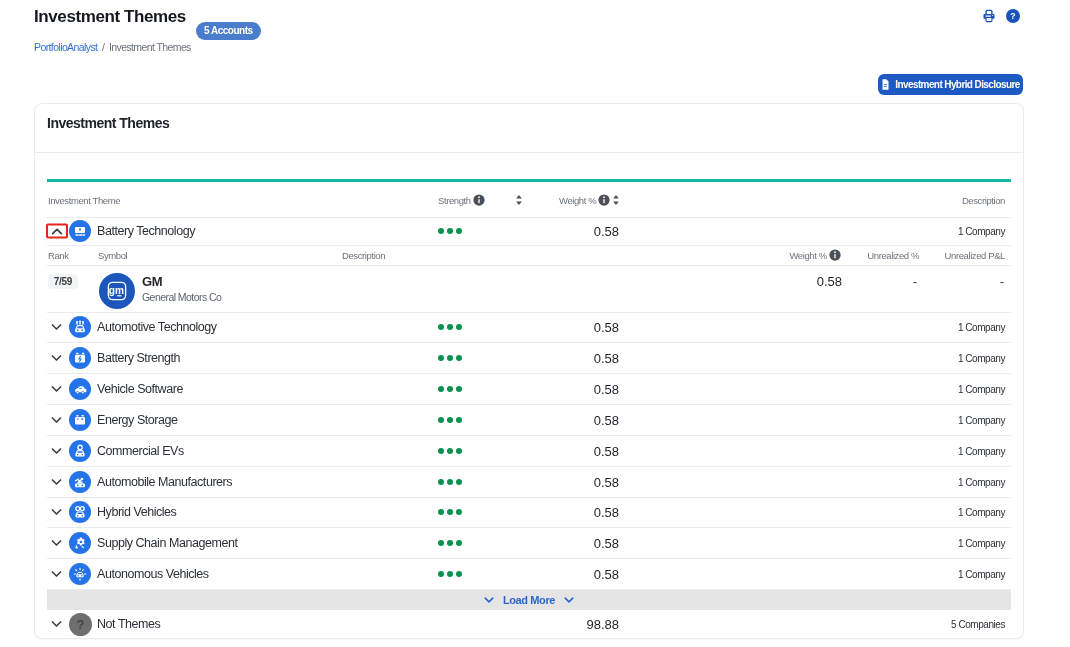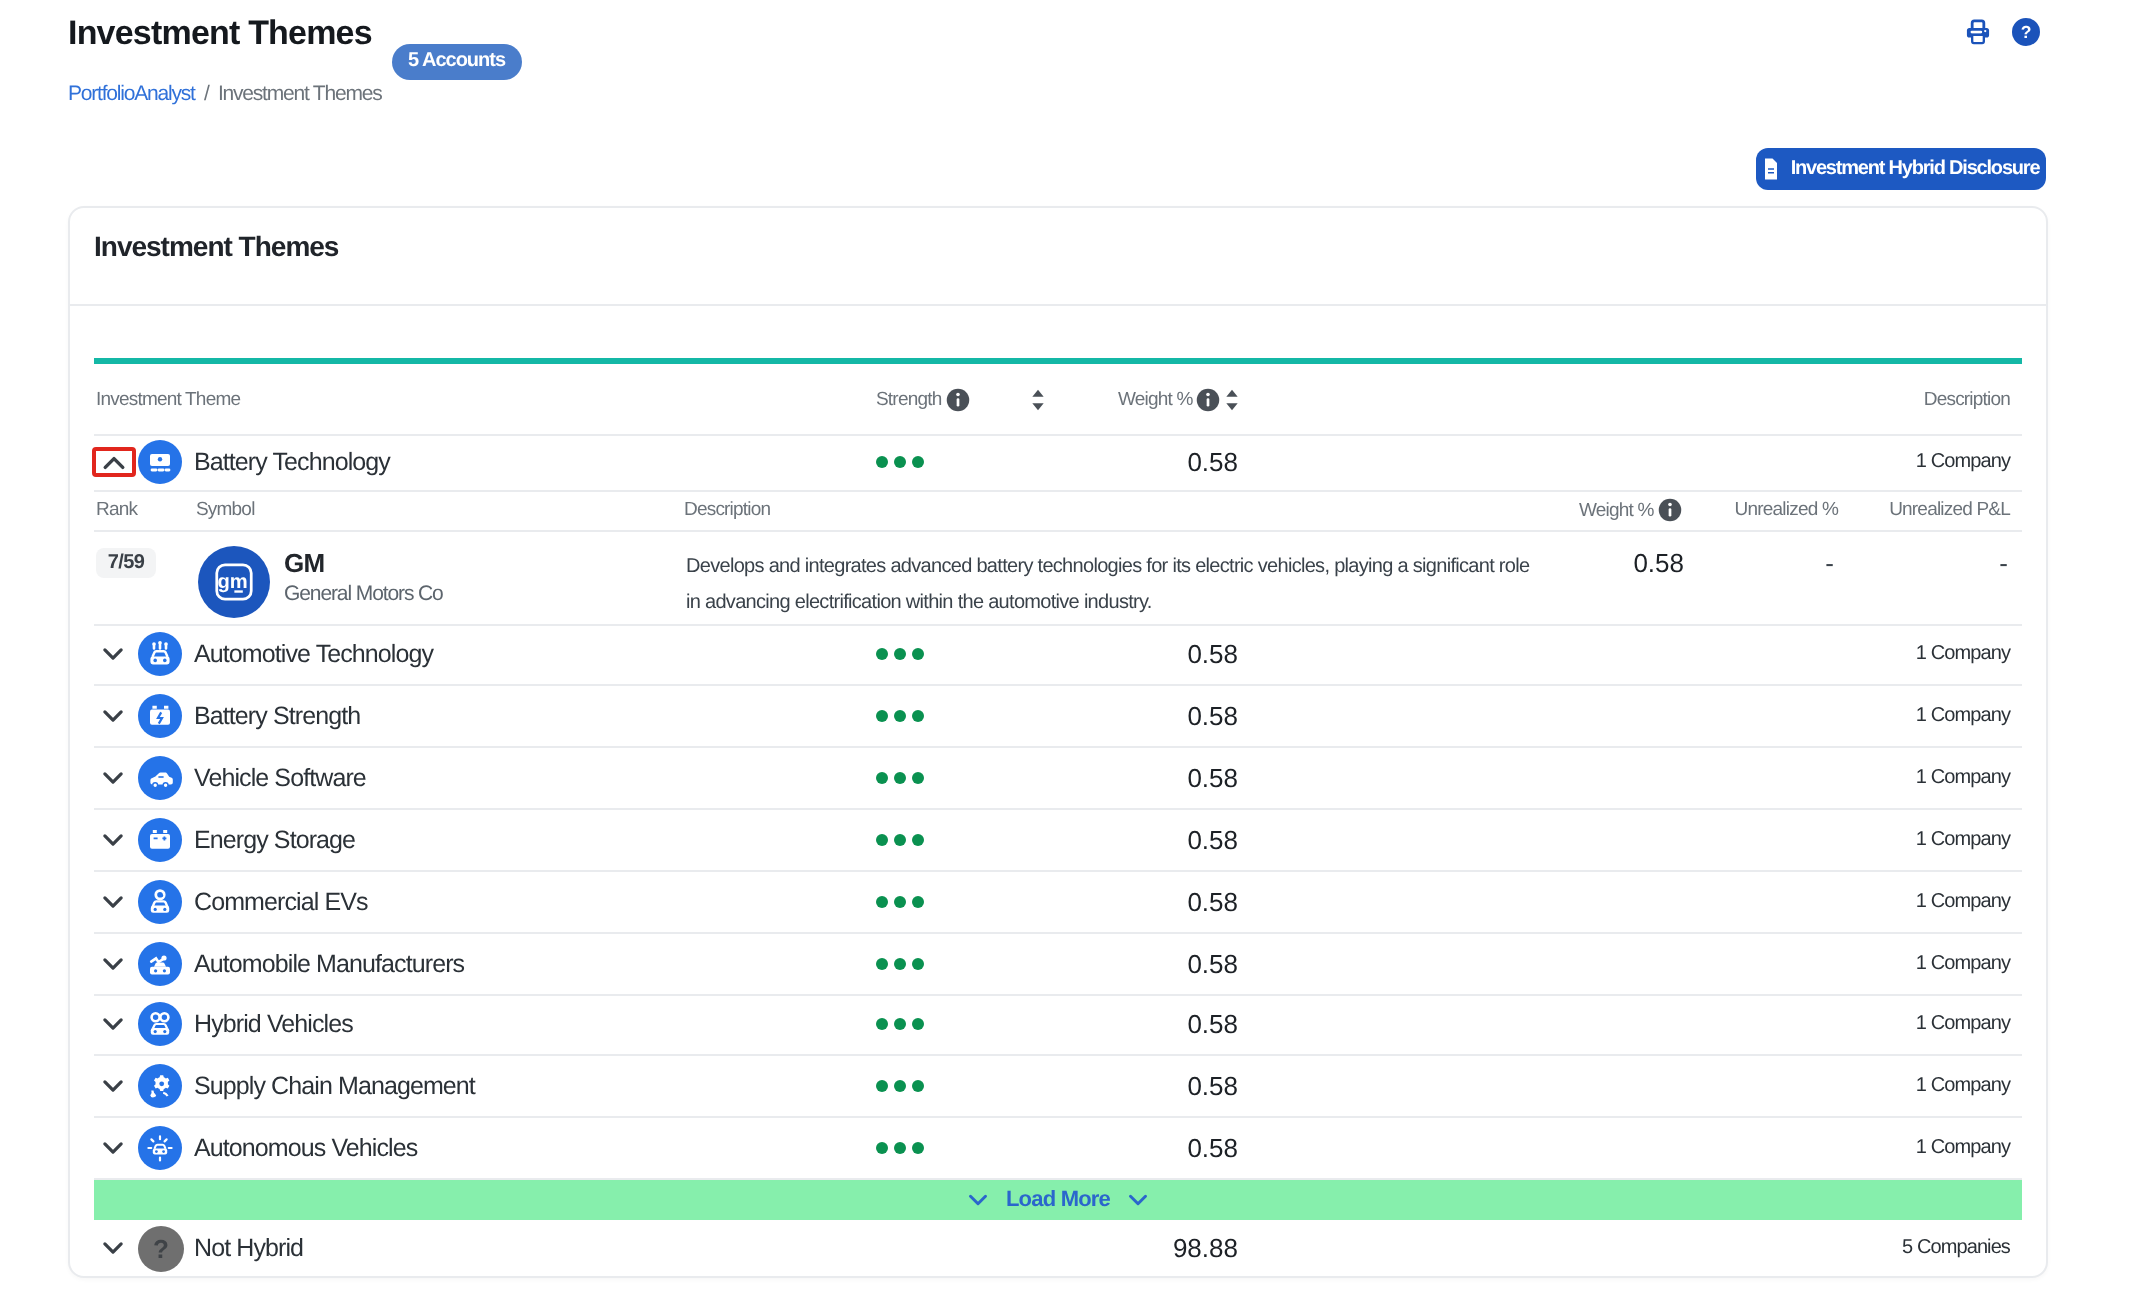--- a/index.html
+++ b/index.html
@@ -135,21 +135,20 @@
  <span style="position:absolute;left:1px;top:8.5px;background:#f3f4f5;border-radius:4px;width:30px;height:15px;line-height:15px;text-align:center;font-size:10px;font-weight:bold;letter-spacing:-0.3px;color:#3a4047;">7/59</span>
  <span style="position:absolute;left:52px;top:7.5px;width:36px;height:36px;border-radius:50%;background:#1c56bd;display:flex;align-items:center;justify-content:center;">
           <svg width="22" height="22" viewBox="0 0 24 24">
             <rect x="2.6" y="2.6" width="18.8" height="18.8" rx="4.5" fill="none" stroke="#fff" stroke-width="1.5"></rect>
             <text x="11.3" y="15" font-family="Liberation Sans, sans-serif" font-size="11" font-weight="bold" fill="#fff" text-anchor="middle">gm</text>
             <path d="M12.2 17.2h4.6" stroke="#fff" stroke-width="1.3"></path>
           </svg>
         </span>
  <span style="position:absolute;left:95px;top:8px;font-size:13px;font-weight:bold;letter-spacing:-0.3px;color:#22262b;">GM</span>
  <span style="position:absolute;left:95px;top:25px;font-size:10.5px;letter-spacing:-0.55px;color:#5d656d;">General Motors Co</span>
- <span style="position:absolute;left:296px;top:9.5px;font-size:10px;letter-spacing:-0.35px;color:#3a424a;line-height:17.5px;">Develops and integrates advanced battery technologies for its electric vehicles, playing a significant role<br>in advancing electrification within the automotive industry.</span>
  <span style="position:absolute;right:169px;top:8px;font-size:13px;color:#1d2126;">0.58</span>
  <span style="position:absolute;right:94px;top:8px;font-size:13px;color:#3a424a;">-</span>
  <span style="position:absolute;right:7px;top:8px;font-size:13px;color:#3a424a;">-</span>
 </div>
 <div class="trow" style="height:30.85px;">
  <span class="chev" style="left:3px;">
           <svg width="13" height="13" viewBox="0 0 16 16" fill="none">
             <path d="M3 5.5l5 5 5-5" stroke="#3a4047" stroke-width="2" stroke-linecap="round" stroke-linejoin="round"></path>
           </svg>
         </span>
@@ -358,34 +357,34 @@
         </span>
  <span class="tname">Autonomous Vehicles</span>
  <span class="dots">
           <i></i>
           <i></i>
           <i></i>
         </span>
  <span class="wt">0.58</span>
  <span class="dsc">1 Company</span>
 </div>
-<div style="position:relative;height:20px;background:#86efac;display:flex;align-items:center;justify-content:center;gap:8px;font-size:11px;font-weight:bold;letter-spacing:-0.4px;color:#2b66cc;">
+<div style="position:relative;height:20px;background:#e5e5e5;display:flex;align-items:center;justify-content:center;gap:8px;font-size:11px;font-weight:bold;letter-spacing:-0.4px;color:#2b66cc;">
 <svg width="12" height="12" viewBox="0 0 16 16" fill="none">
           <path d="M3 5.5l5 5 5-5" stroke="#2b66cc" stroke-width="2" stroke-linecap="round" stroke-linejoin="round"></path>
         </svg>
         <span>Load More</span>
         <svg width="12" height="12" viewBox="0 0 16 16" fill="none">
           <path d="M3 5.5l5 5 5-5" stroke="#2b66cc" stroke-width="2" stroke-linecap="round" stroke-linejoin="round"></path>
         </svg>
 </div>
 <div class="trow" style="height:29px;">
  <span class="chev" style="left:3px;">
           <svg width="13" height="13" viewBox="0 0 16 16" fill="none">
             <path d="M3 5.5l5 5 5-5" stroke="#3a4047" stroke-width="2" stroke-linecap="round" stroke-linejoin="round"></path>
           </svg>
         </span>
  <span style="position:absolute;left:22px;top:50%;margin-top:-11.5px;width:23px;height:23px;border-radius:50%;background:#6f6f6f;display:flex;align-items:center;justify-content:center;font-size:13px;font-weight:bold;color:#3f4347;">?</span>
- <span class="tname">Not Hybrid</span>
+ <span class="tname">Not Themes</span>
  <span class="wt">98.88</span>
  <span class="dsc">5 Companies</span>
 </div>
     </div>
 </div>
 
 </body></html>

